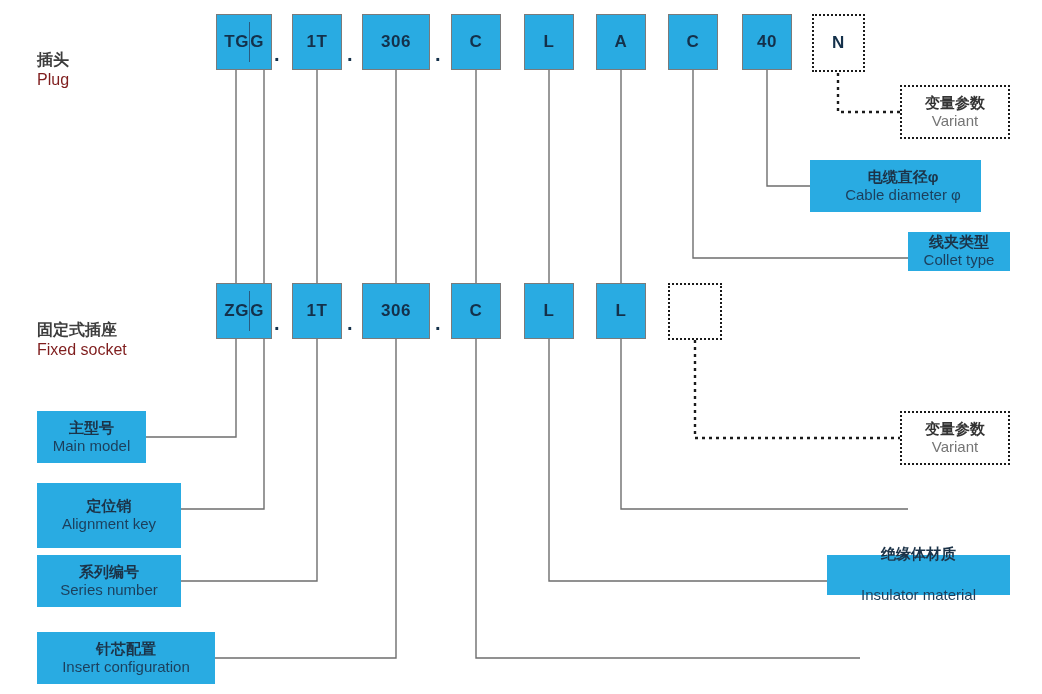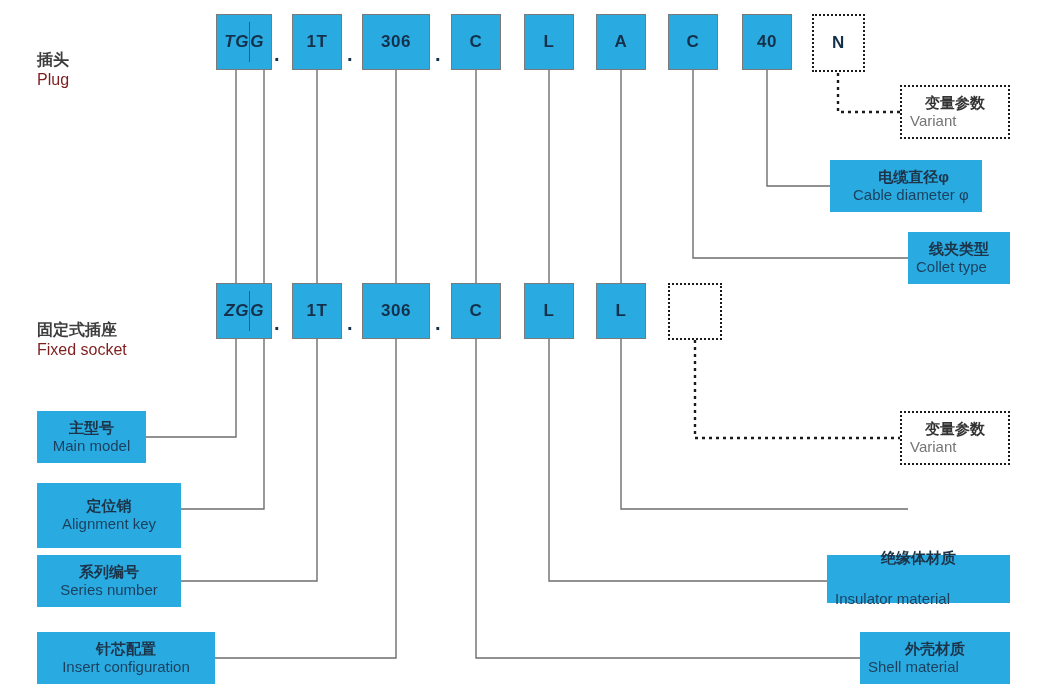--- a/index.html
+++ b/index.html
@@ -20,21 +20,21 @@
     background:#29abe2;
     border:1px solid #7a7a7a;
     box-sizing:border-box;
     display:flex;align-items:center;justify-content:center;
     color:#14304a;
     font-weight:bold;
     font-size:17px;
     letter-spacing:.5px;
     z-index:3;
   }
-  .chip.split{padding:7px;font-style:italic;}
+  .chip.split{padding:7px;}
   .chip .seg{
     display:flex;align-items:center;justify-content:center;
     height:100%;
   }
   .chip .seg.a{width:40px;}
   .chip .seg.b{width:16px;border-left:1px solid #2a5b80;}
   .chip.dotted{
     background:#ffffff;
     border:2px dotted #1a1a1a;
     color:#14304a;
@@ -76,21 +76,21 @@
   .legend .cn{
     font-size:15px;font-weight:bold;color:#1c3348;
     line-height:1.2;white-space:nowrap;
   }
   .legend .en{
     font-size:15px;color:#1c3f5c;
     line-height:1.25;white-space:nowrap;
   }
   .legend.dotted .cn{color:#333;}
   .legend.dotted .en{color:#757575;}
-  .legend.ar{align-items:flex-start;text-align:right;}
+  .legend.ar{align-items:center;text-align:right;}
   .legend.ac{align-items:center;text-align:center;}
   .legend .cn.ctr{align-self:center;}
 </style>
 </head>
 <body>
 
 <div id="stage">
 
   <svg id="wires" viewBox="0 0 1042 694" width="1042" height="694">
     <g stroke="#6e6e6e" stroke-width="1.4" fill="none">
@@ -166,26 +166,26 @@
 
   <div class="chip dotted" style="left:812px;top:14px;width:53px;height:58px;">
     <span>N</span>
   </div>
 
   <div class="legend dotted ar" style="left:900px;top:85px;width:110px;height:54px;">
     <div class="cn ctr">变量参数</div>
     <div class="en ctr">Variant</div>
   </div>
 
-  <div class="legend ar" style="left:830px;top:160px;width:152px;height:52px;padding-left:23px;">
+  <div class="legend ar" style="left:810px;top:160px;width:171px;height:52px;padding-left:23px;">
     <div class="cn ctr">电缆直径φ</div>
     <div class="en ctr">Cable diameter φ</div>
   </div>
 
-  <div class="legend ar" style="left:908px;top:232px;width:102px;height:52px;">
+  <div class="legend ar" style="left:908px;top:232px;width:102px;height:39px;">
     <div class="cn ctr">线夹类型</div>
     <div class="en ctr">Collet type</div>
   </div>
 
   <div class="rowtitle" style="left:37px;top:292px;">
     <div class="cn">固定式插座</div>
     <div class="en">Fixed socket</div>
   </div>
 
   <div class="chip split" style="left:216px;top:283px;width:56px;height:56px;">
@@ -239,23 +239,19 @@
     <div class="cn">针芯配置</div>
     <div class="en">Insert configuration</div>
   </div>
 
   <div class="legend dotted ar" style="left:900px;top:411px;width:110px;height:54px;">
     <div class="cn ctr">变量参数</div>
     <div class="en ctr">Variant</div>
   </div>
 
 
-  <div class="legend ar" style="left:827px;top:555px;width:183px;height:48px;gap:23px;">
+  <div class="legend ar" style="left:827px;top:555px;width:183px;height:40px;gap:23px;">
     <div class="cn ctr">绝缘体材质</div>
     <div class="en ctr">Insulator material</div>
   </div>
 
-  <div class="legend ar" style="left:860px;top:632px;width:150px;height:52px;">
-    <div class="cn ctr">外壳材质</div>
-    <div class="en ctr">Shell material</div>
-  </div>
 
 </div>
 
 </body></html>

